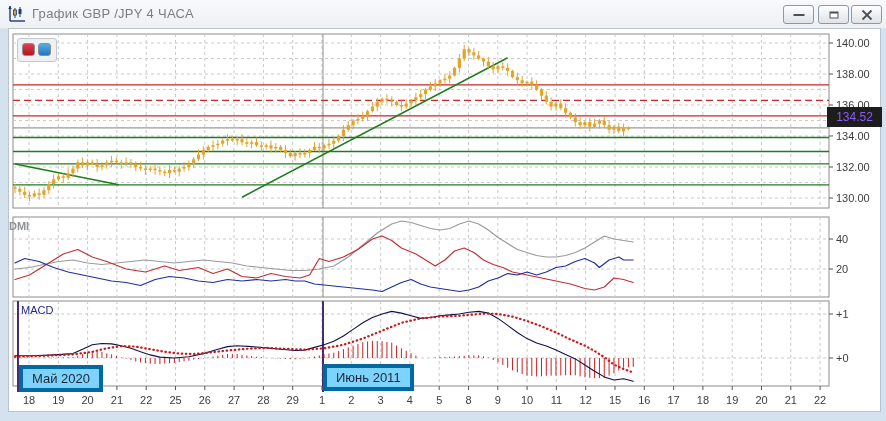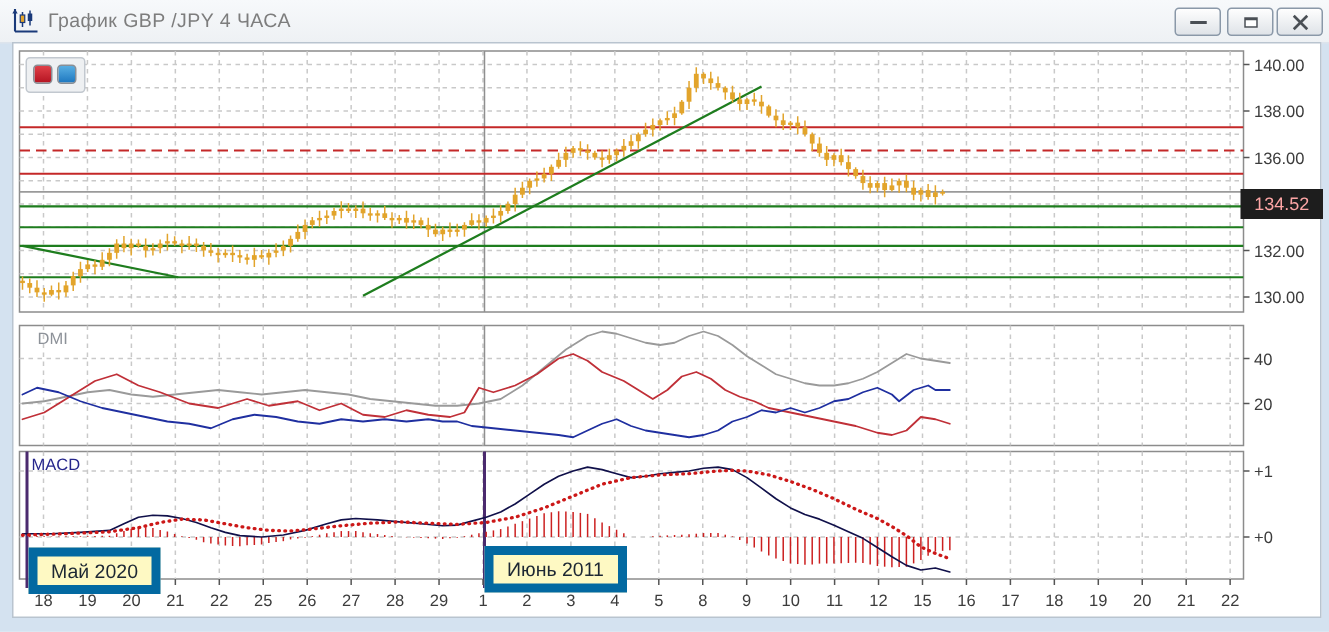--- a/index.html
+++ b/index.html
@@ -18,27 +18,27 @@
   .g-restore{width:9px;height:7px;border:1px solid #4a4f55;box-sizing:border-box;border-top-width:2px;background:#fff;}
   
   .chart-box{position:absolute;left:8px;top:28px;width:873px;height:384px;background:#ffffff;
              border:1px solid #b9c4cf;box-sizing:border-box;}
   .toolbar-chip{position:absolute;left:8px;top:9px;width:38px;height:22px;background:#eef0f2;
                 border:1px solid #c2c8cf;border-radius:3px;z-index:5;}
   .tool-btn{position:absolute;top:4px;width:13px;height:13px;border-radius:3px;border:1px solid #8a8f96;box-sizing:border-box;}
   #tool-red{left:4px;background:linear-gradient(#e04048,#b51422);}
   #tool-blue{left:20px;background:linear-gradient(#58aee2,#1f78c0);}
   .panel-label{position:absolute;font-size:11px;z-index:4;}
-  #dmi-label{left:16px;top:191px;color:#8d9299;}
+  #dmi-label{left:0;top:191px;color:#8d9299;font-weight:bold;}
   #macd-label{left:12px;top:275px;color:#26268c;}
-  .month-label{position:absolute;height:19px;line-height:19px;padding:0 9px;background:#fef9c3;
-               border:6px solid #0369a1;color:#1d2733;font-size:13px;z-index:4;}
+  .month-label{position:absolute;height:19px;line-height:19px;padding:0 9px;background:#7dd3fc;
+               border:4px solid #0369a1;color:#1d2733;font-size:13px;z-index:4;}
   #month-may{left:10px;top:336px;}
   #month-jun{left:314px;top:335px;}
-  .price-tag{position:absolute;left:818px;top:97px;width:55px;height:20px;background:#1d1d1d;color:#fca5a5;
+  .price-tag{position:absolute;left:818px;top:78px;width:55px;height:20px;background:#1d1d1d;color:#8b5cf6;
              font-size:12px;line-height:20px;text-align:center;z-index:6;}
   svg text{font-family:"Liberation Sans",sans-serif;}
 </style>
 </head>
 <body>
 
 <div class="page">
 
   <div class="titlebar">
     <svg class="title-icon" viewBox="0 0 18 18">

